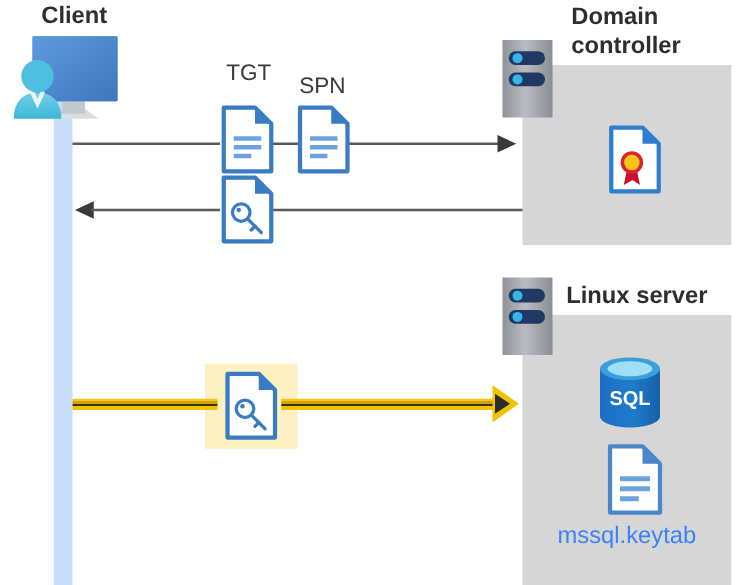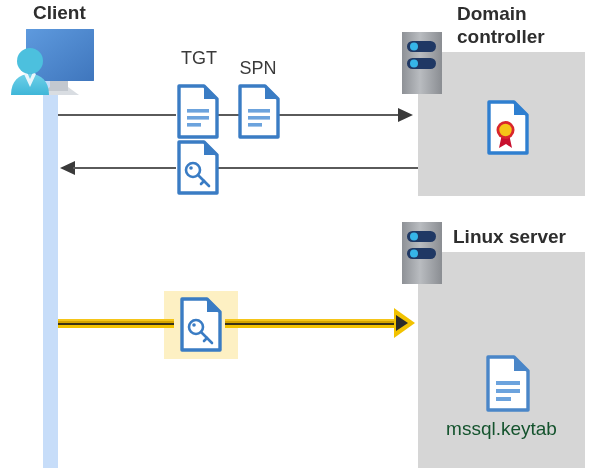--- a/index.html
+++ b/index.html
@@ -3,21 +3,21 @@
 <meta charset="utf-8">
 <style>
   html,body{margin:0;padding:0;background:#ffffff;}
   body{width:600px;height:468px;position:relative;overflow:hidden;
        font-family:"Liberation Sans","DejaVu Sans",sans-serif;}
   .stage{position:absolute;left:0;top:0;width:600px;height:468px;border-radius:21px;}
   .abs{position:absolute;}
 
   
   .title-bold{font-weight:bold;color:#2e2e2e;font-size:19px;line-height:22px;letter-spacing:0px;}
-  .label-light{color:#14532d;font-size:19px;line-height:22px;font-weight:400;}
+  .label-light{color:#3b82f6;font-size:19px;line-height:22px;font-weight:400;}
   .doc-tag{color:#3a3a3a;font-size:18px;line-height:20px;font-weight:400;}
 
   
   .gray-box{background:#d6d6d6;}
   .lifeline{background:#c7ddf9;}
   .highlight-box{background:#fdf0c3;}
 
   
   .hline{background:#5a5a5a;height:2px;}
   .yline{height:9px;background:linear-gradient(to bottom,#f5c518 0 2px,#d4a400 2px 4px,#3a3216 4px 6px,#f2c200 6px 9px);}
@@ -182,20 +182,35 @@
       <rect x="0" y="0" width="40" height="62" fill="url(#sg2)"></rect>
       <rect x="5" y="9" width="29" height="11" rx="5.5" fill="#1f3864"></rect>
       <circle cx="12" cy="14.5" r="4" fill="#36b5e8"></circle>
       <rect x="5" y="26" width="29" height="11" rx="5.5" fill="#1f3864"></rect>
       <circle cx="12" cy="31.5" r="4" fill="#36b5e8"></circle>
     </svg>
   </div>
 
   <div class="abs title-bold" style="left:453px;top:226px;width:150px;">Linux server</div>
 
+  <div class="abs" style="left:478px;top:285px;width:52px;height:58px;">
+    <svg width="52" height="58" viewBox="0 0 52 58">
+      <defs>
+        <linearGradient id="dbg" x1="0" y1="0" x2="1" y2="0">
+          <stop offset="0%" stop-color="#1b6ec2"></stop>
+          <stop offset="55%" stop-color="#1e7ccb"></stop>
+          <stop offset="100%" stop-color="#1660a8"></stop>
+        </linearGradient>
+      </defs>
+      <path d="M2 10 H50 V48 C50 53 39 57 26 57 C13 57 2 53 2 48 Z" fill="url(#dbg)"></path>
+      <ellipse cx="26" cy="10" rx="24" ry="9" fill="#3aa0dc"></ellipse>
+      <ellipse cx="26" cy="10" rx="18" ry="6" fill="#9fe0f7"></ellipse>
+      <text x="26" y="39" font-family="Liberation Sans, sans-serif" font-size="16" font-weight="bold" fill="#ffffff" text-anchor="middle">SQL</text>
+    </svg>
+  </div>
 
   <div class="abs" style="left:486px;top:355px;width:44px;height:57px;">
     <svg width="44" height="57" viewBox="0 0 44 57">
       <path d="M2 2 H28 L42 16 V55 H2 Z" fill="#ffffff" stroke="#4a86c8" stroke-width="3.4" stroke-linejoin="round"></path>
       <path d="M28 2 L42 16 H28 Z" fill="#4a86c8"></path>
       <rect x="10" y="26" width="24" height="4" fill="#6ca3dd"></rect>
       <rect x="10" y="34" width="24" height="4" fill="#6ca3dd"></rect>
       <rect x="10" y="42" width="15" height="4" fill="#6ca3dd"></rect>
     </svg>
   </div>

